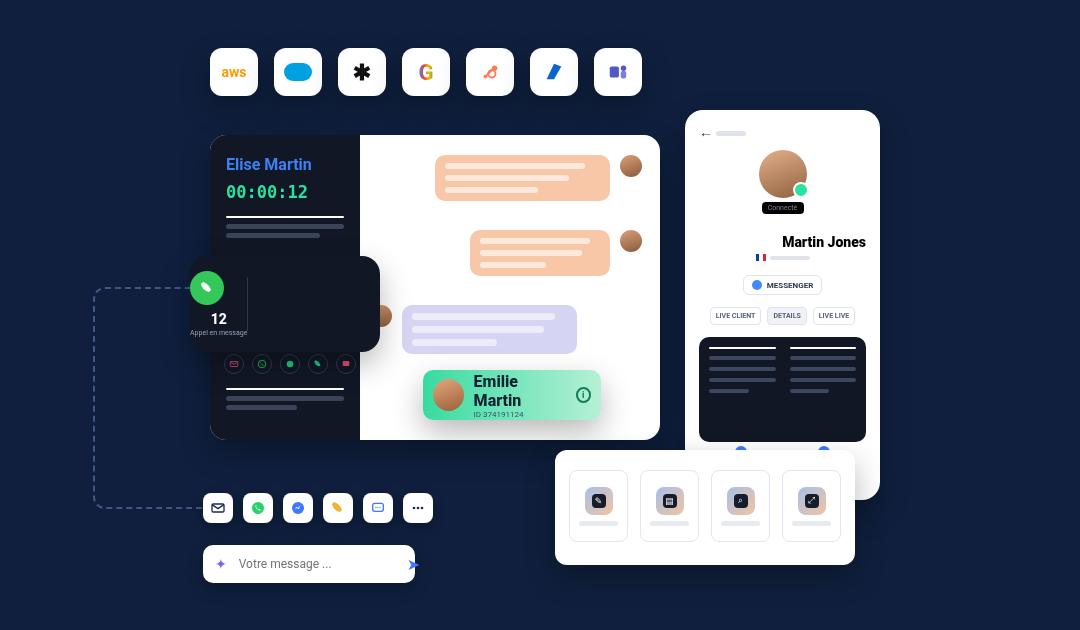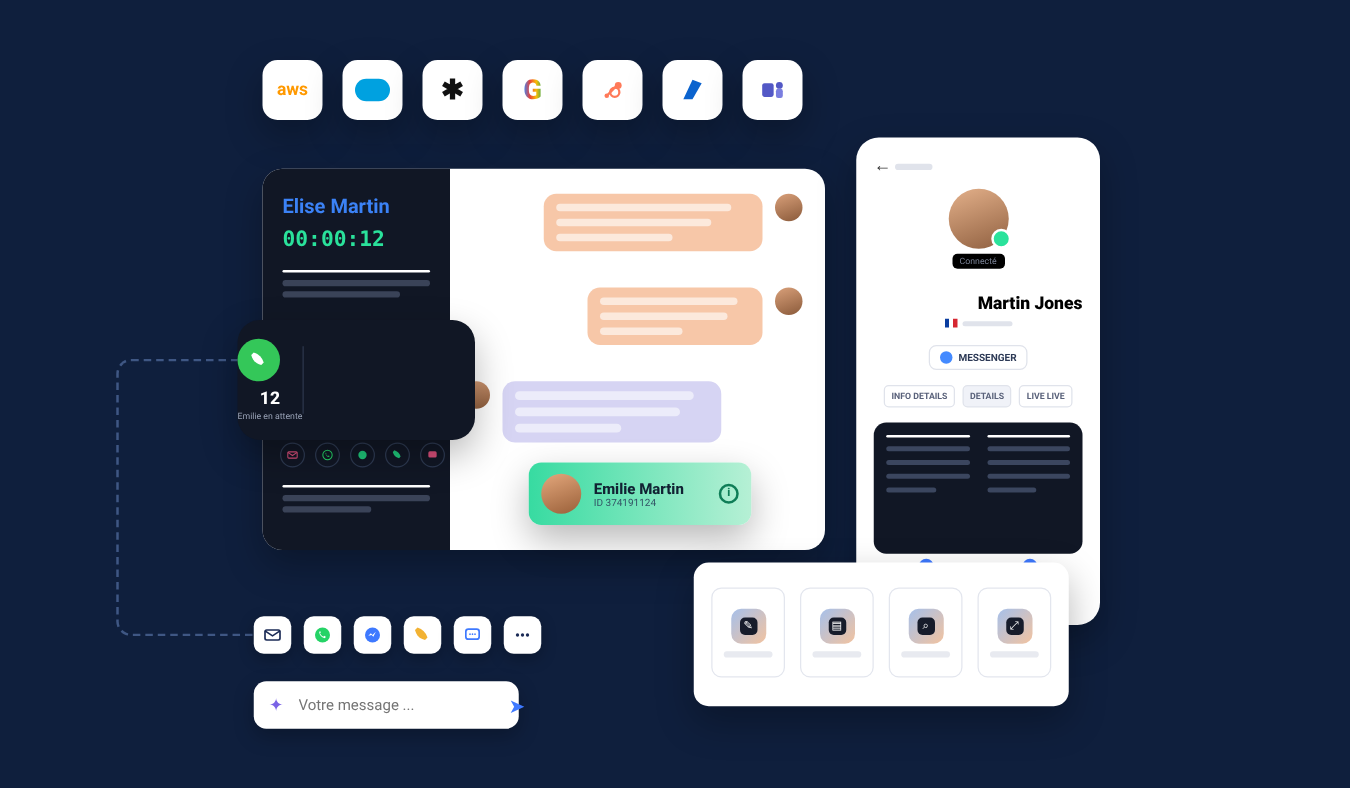--- a/index.html
+++ b/index.html
@@ -63,21 +63,21 @@
   
   .call{position:absolute;left:190px;top:256px;width:190px;height:96px;background:var(--dark);border-radius:18px;box-shadow:var(--shadow);display:flex;align-items:center;justify-content:flex-start;color:#fff;}
   .cicon{width:34px;height:34px;border-radius:50%;display:flex;align-items:center;justify-content:center;}
   .cnum{font-weight:800;font-size:14px;margin-top:6px;text-align:center;}
   .clab{font-size:7px;color:#97a0b4;text-align:center;margin-top:2px;}
   .csplit{width:1px;height:54px;background:#2d374c;}
 
   
   .card{position:absolute;left:423px;top:370px;width:178px;height:50px;border-radius:10px;background:linear-gradient(90deg,#37dba1,#b6f0d5);display:flex;align-items:center;padding:0 10px;gap:10px;box-shadow:var(--shadow);}
   .card .av{width:32px;height:32px;border-radius:50%;background:linear-gradient(160deg,#e3a77c,#9a6039);}
-  .card .nm{font-weight:800;font-size:12px;color:#123;}
+  .card .nm{font-weight:800;font-size:16px;color:#123;}
   .card .id{font-size:8px;color:#356;}
   .card .info{margin-left:auto;width:16px;height:16px;border-radius:50%;border:2px solid #0f7d57;display:flex;align-items:center;justify-content:center;color:#0f7d57;font-size:9px;font-weight:800;}
 
   
   .prof{position:absolute;left:685px;top:110px;width:195px;height:390px;background:var(--white);border-radius:18px;box-shadow:var(--shadow);padding:14px;}
   .back{font-size:14px;color:#333;}
   .pava{width:48px;height:48px;border-radius:50%;background:linear-gradient(160deg,#e3b08a,#906040);margin:10px auto 4px;position:relative;}
   .pava::after{content:"";position:absolute;right:-2px;bottom:0;width:12px;height:12px;border-radius:50%;background:var(--green);border:2px solid #fff;}
   .badge{display:block;margin:4px auto;width:42px;text-align:center;font-size:7px;color:#7a8296;background:#000000;border-radius:4px;padding:2px 0;}
   .pname{text-align:right;font-weight:900;font-size:14px;margin-top:20px;}
@@ -227,21 +227,21 @@
 </div>
 
 <div class="call">
   <div>
     <div class="cicon" style="background:var(--green2)">
         <svg width="16" height="16" viewBox="0 0 24 24">
           <path d="M6 3c6 2 10 6 12 12l-3 3c-7-2-10-5-12-12z" fill="#fff"></path>
         </svg>
       </div>
     <div class="cnum">12</div>
-    <div class="clab">Emilie en attente</div>
+    <div class="clab">Appel en message</div>
   </div>
   <div class="csplit"></div>
 </div>
 
 <div class="card">
   <div class="av"></div>
   <div>
     <div class="nm">Emilie Martin</div>
     <div class="id">ID 374191124</div>
   </div>
@@ -255,21 +255,21 @@
   <div class="pname">Martin Jones</div>
   <div class="flagrow">
       <span class="flag"></span>
       <span class="flagbar"></span>
     </div>
   <div class="msnrow">
       <span class="dot"></span>
       <span>MESSENGER</span>
     </div>
   <div class="tabs">
-    <div class="tab">INFO DETAILS</div>
+    <div class="tab">LIVE CLIENT</div>
     <div class="tab active">DETAILS</div>
     <div class="tab">LIVE LIVE</div>
   </div>
   <div class="pdark">
     <div class="pcol">
         <div></div>
         <div></div>
         <div></div>
         <div></div>
         <div style="width:60%"></div>

